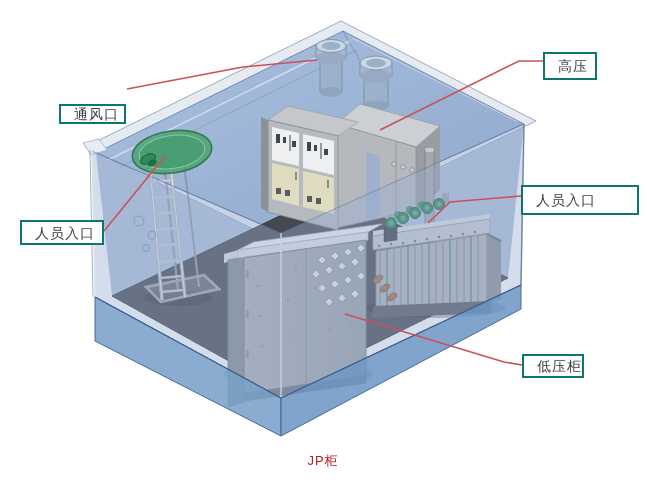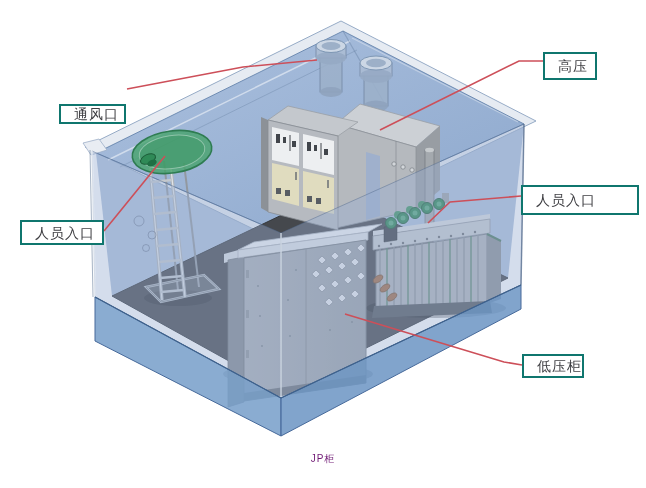--- a/index.html
+++ b/index.html
@@ -23,22 +23,22 @@
     align-items:center;
     padding-left:13px;
     letter-spacing:1px;
     white-space:nowrap;
   }
   .caption{
     position:absolute;
     left:0;right:0;
     top:452px;
     text-align:center;
-    color:#701a75;
-    font-size:10px;
+    color:#b91c1c;
+    font-size:13px;
     letter-spacing:1px;
   }
 </style>
 </head>
 <body>
 
 <div class="stage">
 
   <svg class="scene" width="646" height="488" viewBox="0 0 646 488" aria-hidden="true">
     <defs>

